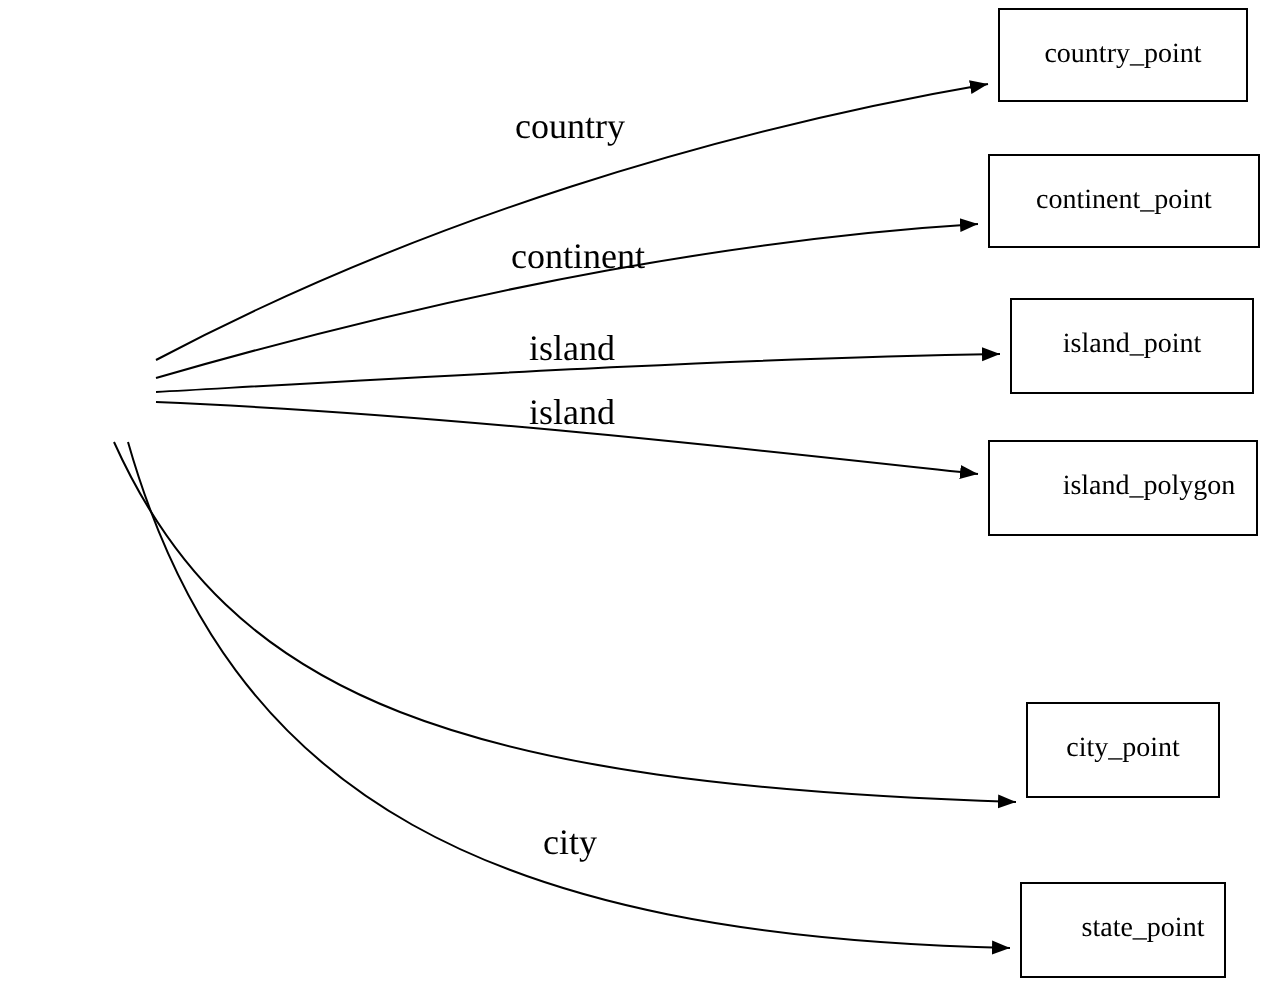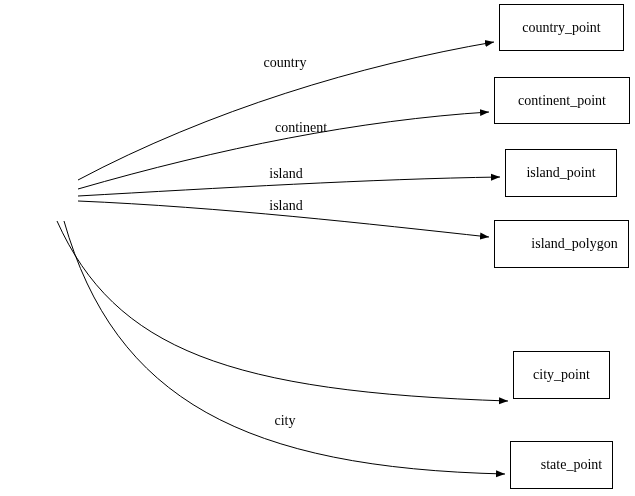--- a/index.html
+++ b/index.html
@@ -29,21 +29,21 @@
     display: flex;
     align-items: center;
     justify-content: center;
     font-size: 14px;
     line-height: 1;
     white-space: nowrap;
   }
   .edge-label {
     position: absolute;
     transform: translate(-50%, -50%);
-    font-size: 14px;
+    font-size: 18px;
     line-height: 20px;
     text-align: center;
     white-space: pre-line;
   }
 </style>
 </head>
 <body>
 
 <div class="canvas">
 
@@ -63,39 +63,39 @@
 
 
   <div class="node" style="left:494px; top:77px; width:136px; height:47px;">
     <span>continent_point</span>
   </div>
 
   <div class="node" style="left:499px; top:4px; width:125px; height:47px;">
     <span>country_point</span>
   </div>
 
-  <div class="node" style="left:505px; top:149px; width:112px; height:48px;">
+  <div class="node" style="left:505px; top:149px; width:122px; height:48px;">
     <span>island_point</span>
   </div>
 
   <div class="node" style="left:494px; top:220px; width:135px; height:48px;padding-left:26px;">
     <span>island_polygon</span>
   </div>
 
   <div class="node" style="left:513px; top:351px; width:97px; height:48px;">
     <span>city_point</span>
   </div>
 
   <div class="node" style="left:510px; top:441px; width:103px; height:48px;padding-left:20px;">
     <span>state_point</span>
   </div>
 
   <div class="edge-label" style="left:285px; top:63px;">country</div>
 
-  <div class="edge-label" style="left:301px; top:128px;">continent</div>
+  <div class="edge-label" style="left:289px; top:128px;">continent</div>
 
   <div class="edge-label" style="left:286px; top:174px;">island</div>
 
   <div class="edge-label" style="left:286px; top:206px;">island</div>
 
 
   <div class="edge-label" style="left:285px; top:421px;">city</div>
 
 </div>
 

